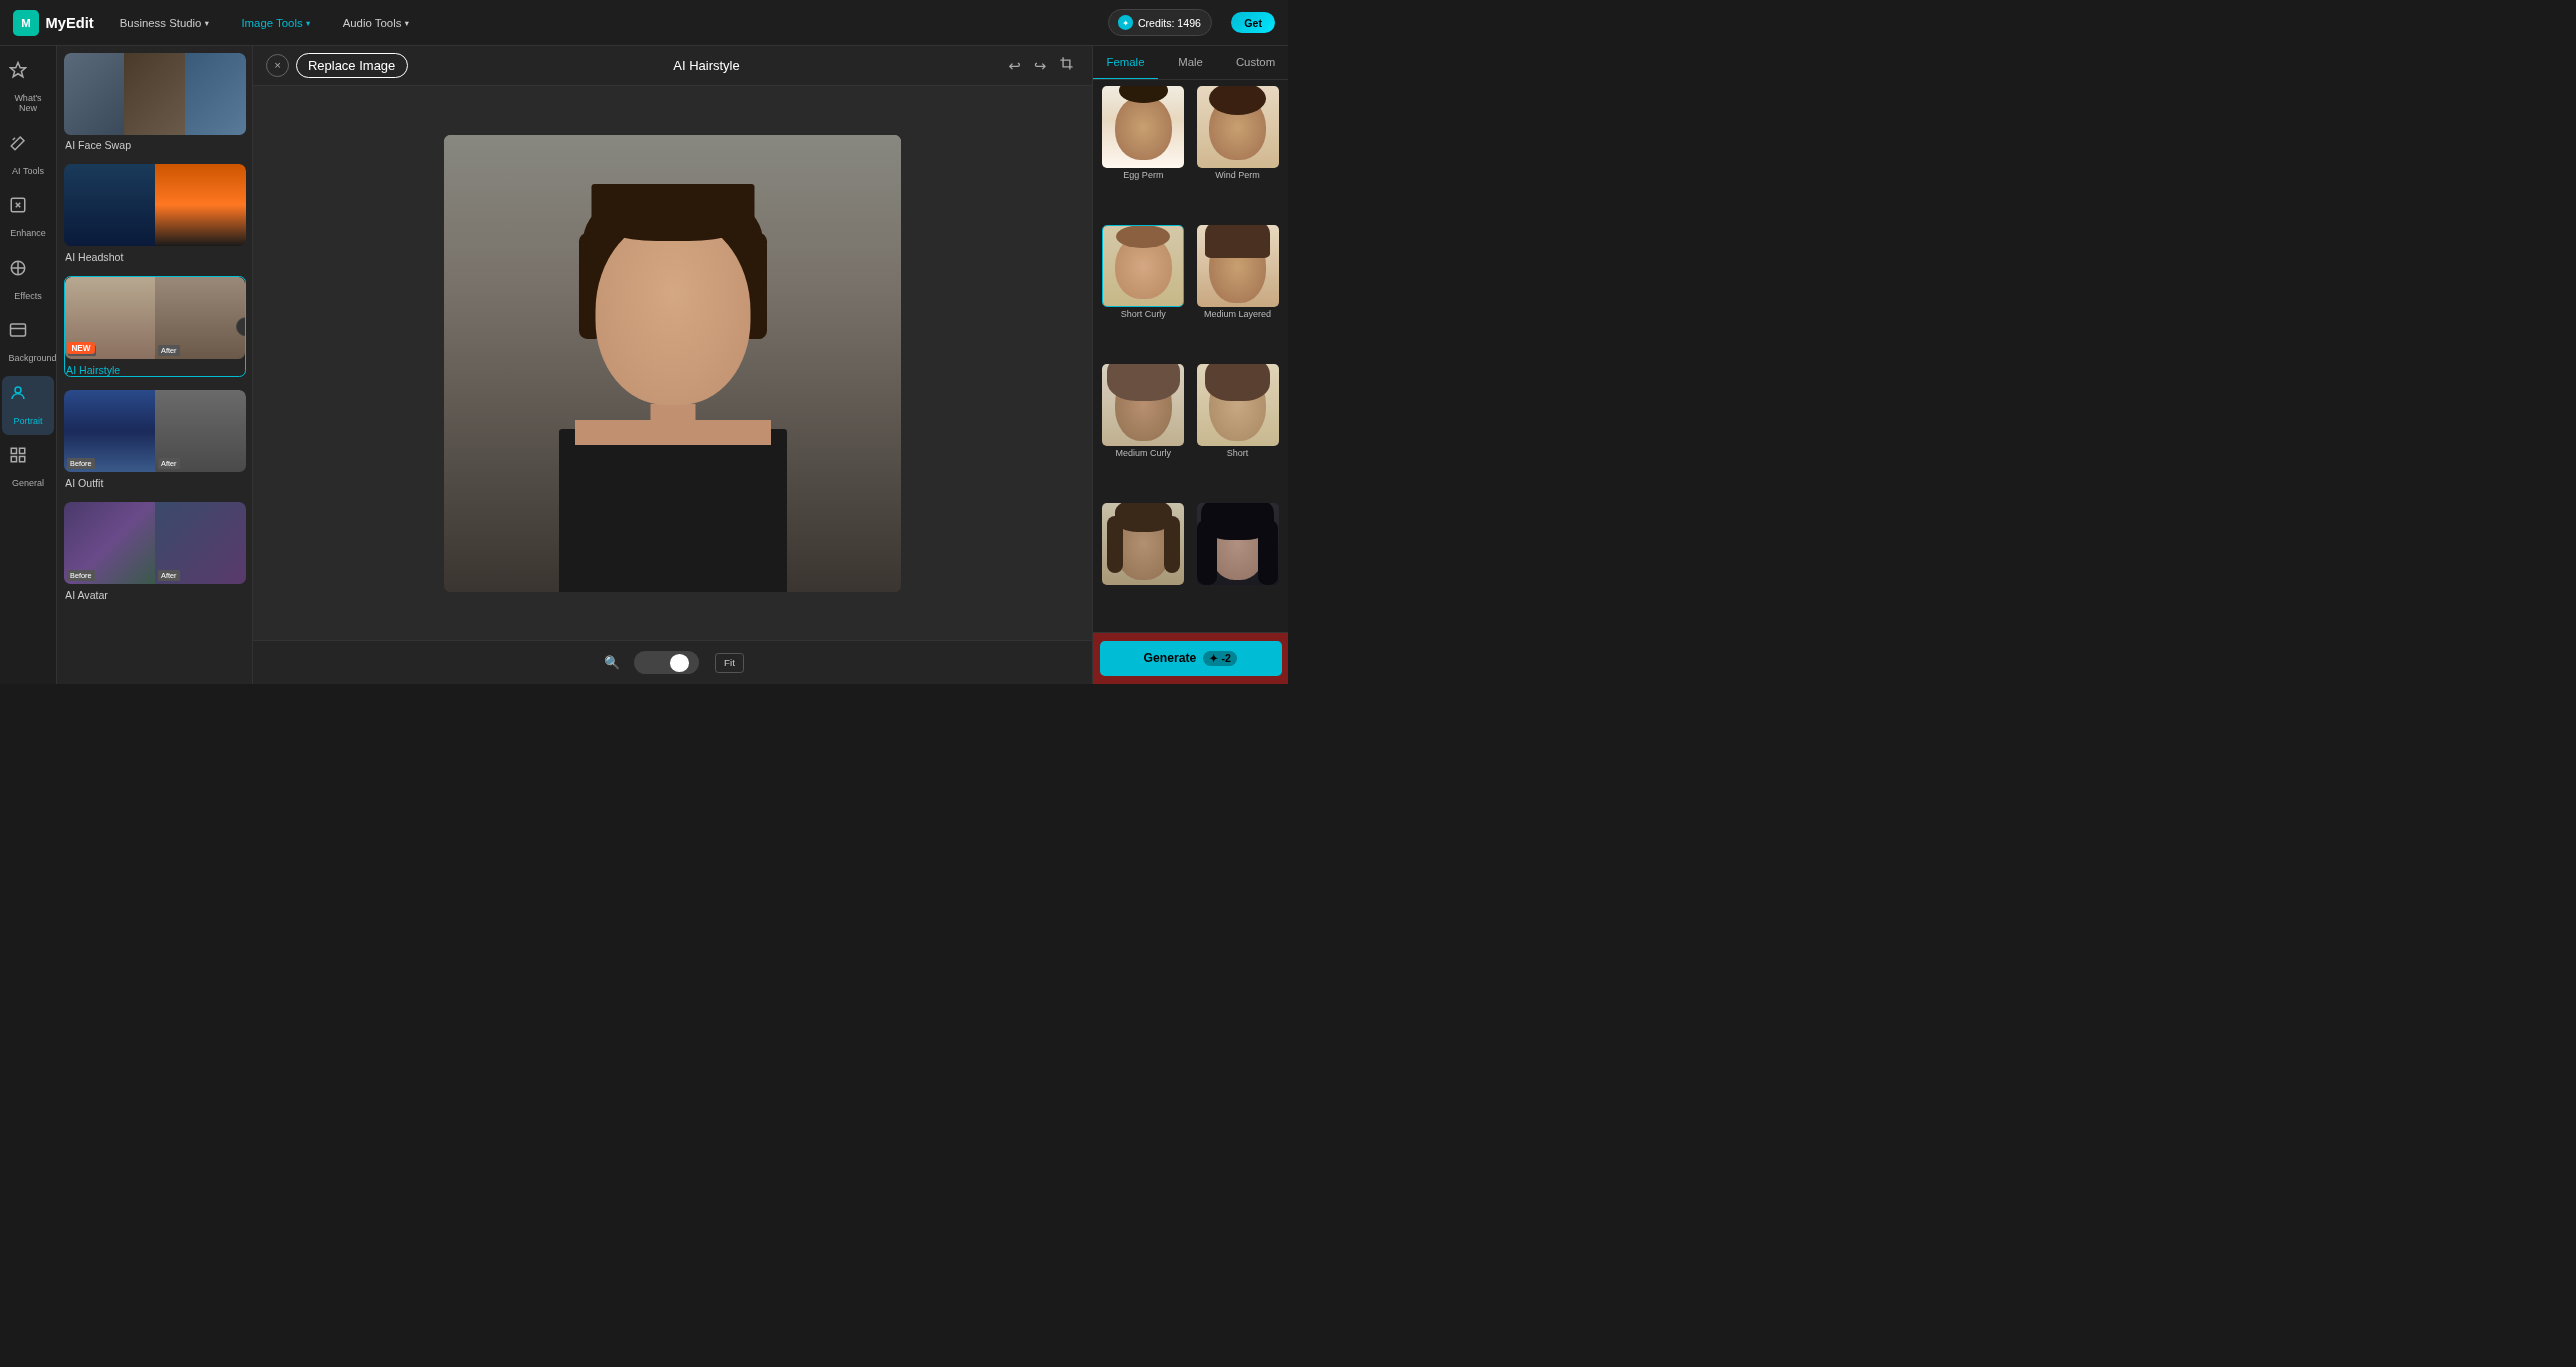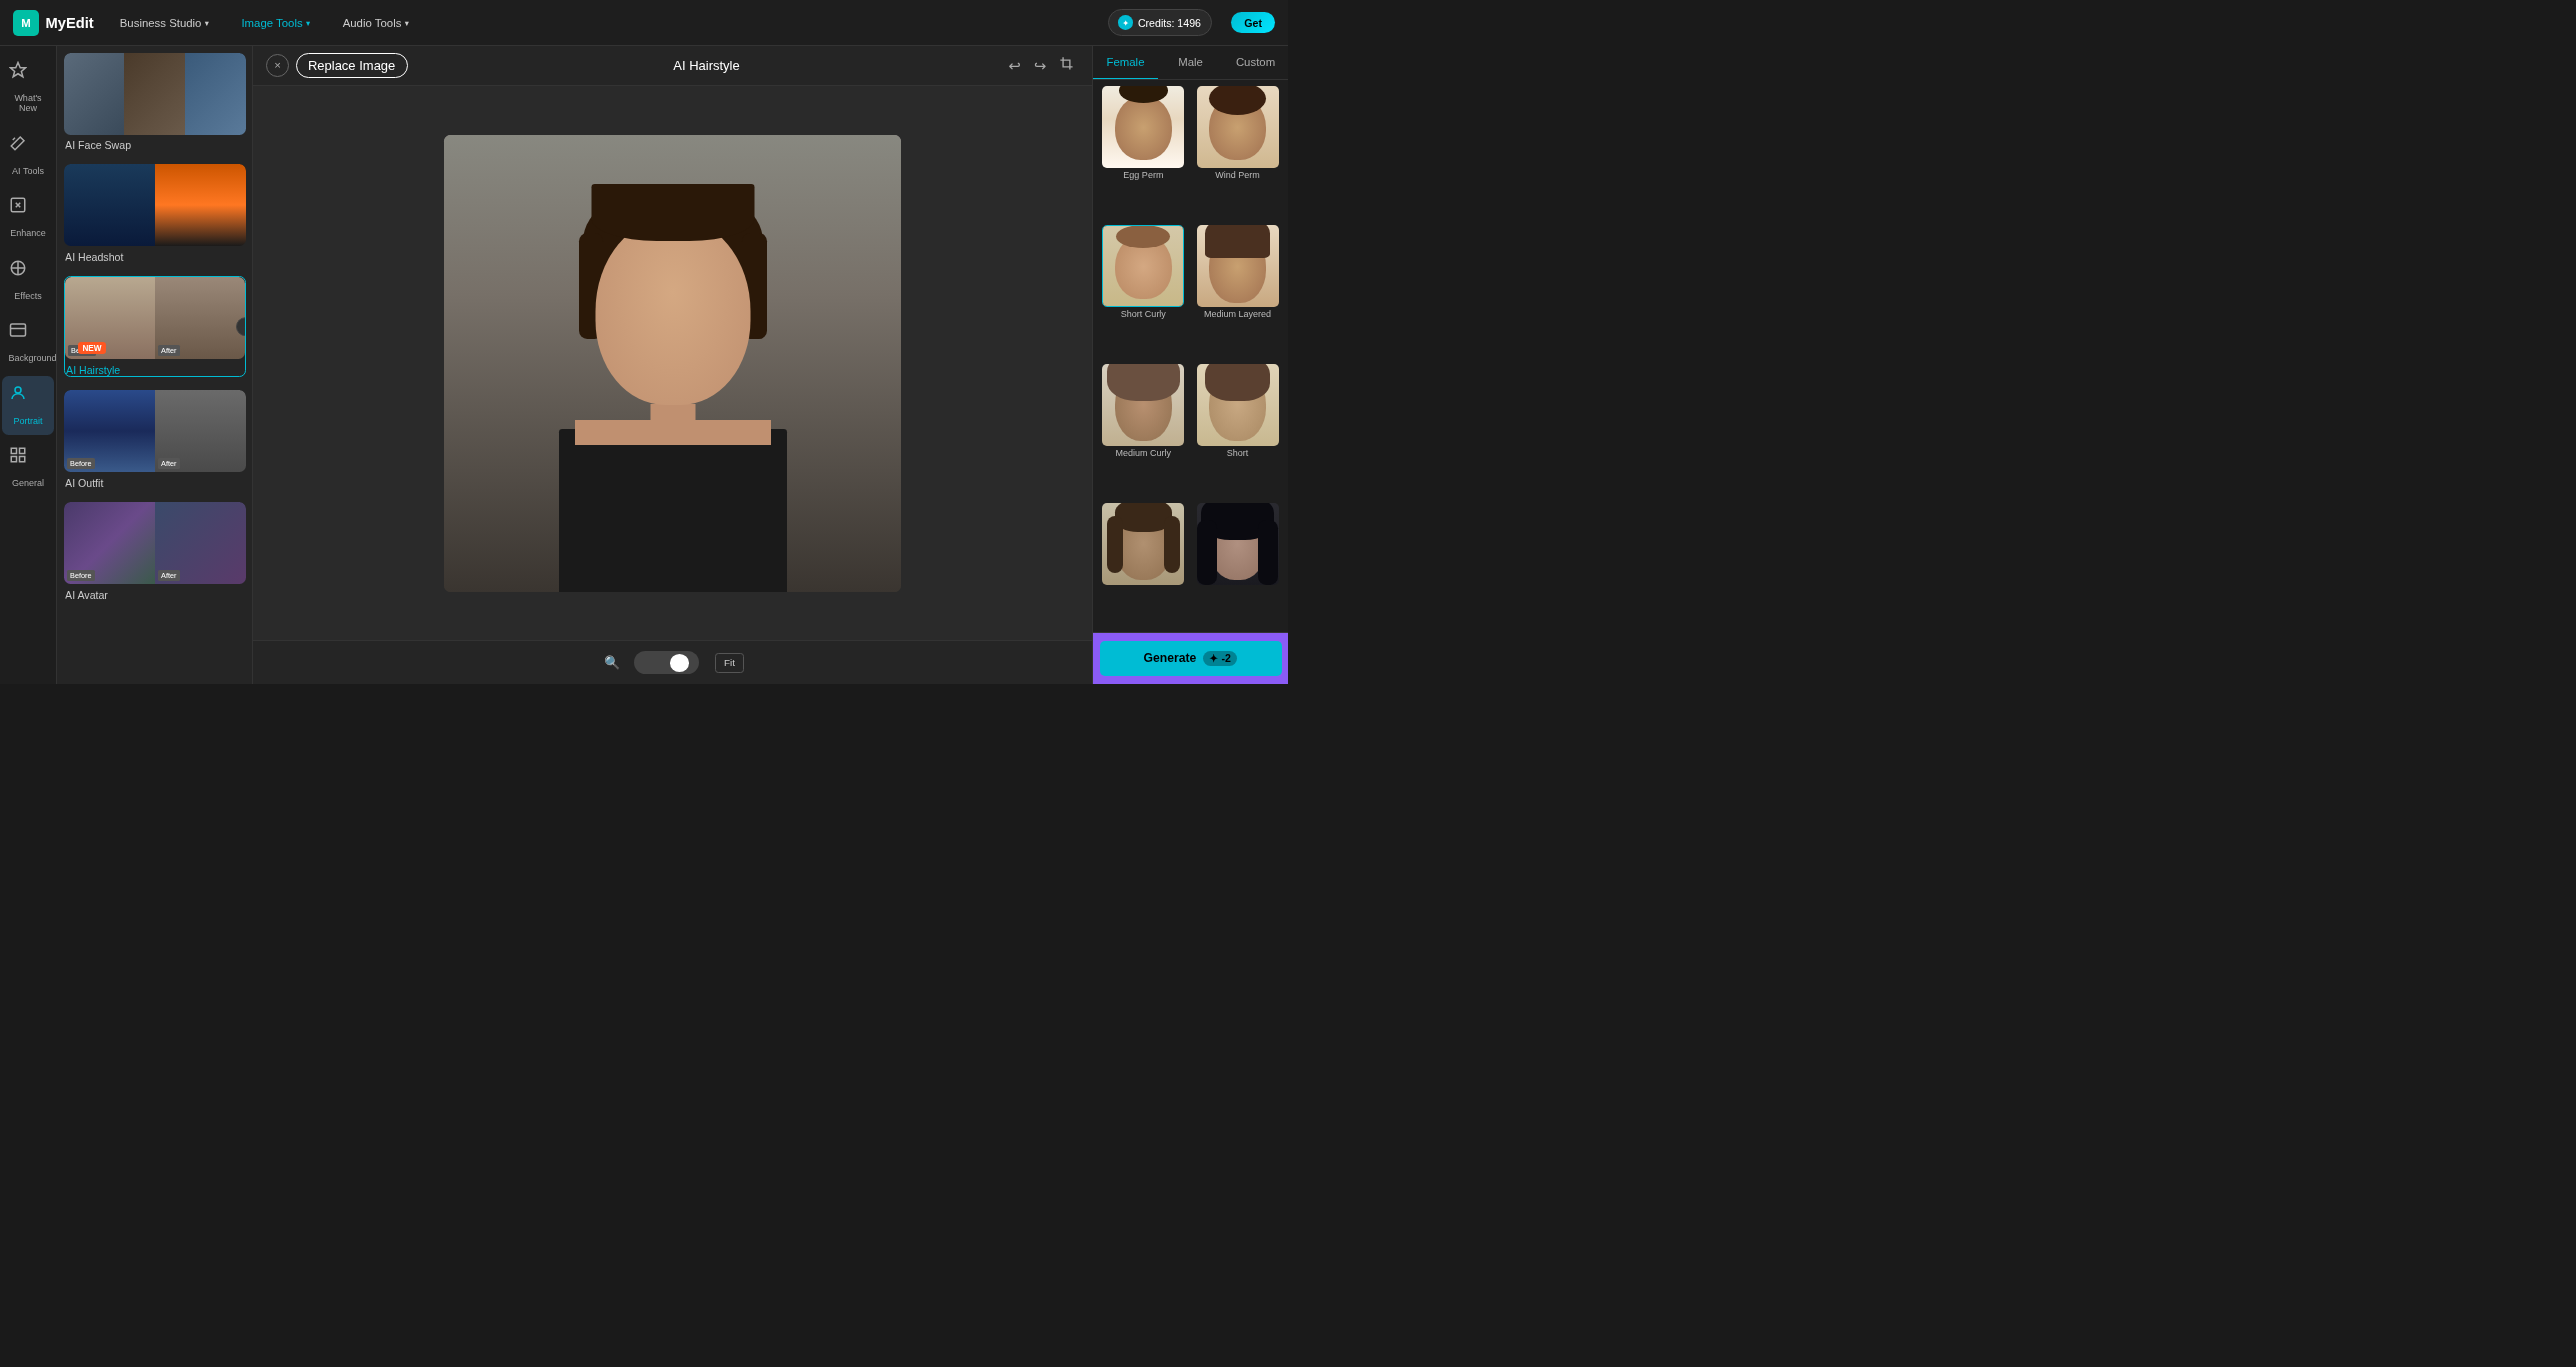--- a/index.html
+++ b/index.html
@@ -32,21 +32,21 @@
     .sidebar-icon { width: 18px; height: 18px; display: flex; align-items: center; justify-content: center; }
     .sidebar-label { font-size: 9px; color: #aaa; text-align: center; line-height: 1.2; }
     .sidebar-item.active .sidebar-icon svg { stroke: #00bcd4; }
 
     
     .tool-panel { width: 196px; background: #252525; border-right: 0.8px solid #333; overflow-y: auto; padding: 6.5px; }
     .tool-item { border-radius: 6.5px; overflow: hidden; margin-bottom: 13px; cursor: pointer; }
     .tool-item.active { border: 1.6px solid #00bcd4; }
     .tool-label { font-size: 10.6px; color: #ccc; margin-top: 4.9px; padding: 0 1.6px; }
     .tool-item.active .tool-label { color: #00bcd4; }
-    .new-badge { position: absolute; bottom: 4.9px; left: 13px; background: #ff5722; color: #fff; font-size: 8.2px; font-weight: bold; padding: 1.6px 4.9px; border-radius: 3.3px; }
+    .new-badge { position: absolute; bottom: 4.9px; left: 2px; background: #ff5722; color: #fff; font-size: 8.2px; font-weight: bold; padding: 1.6px 4.9px; border-radius: 3.3px; }
 
     
     .canvas-area { flex: 1; display: flex; flex-direction: column; background: #2a2a2a; position: relative; }
     .canvas-toolbar { display: flex; align-items: center; padding: 6.5px 13px; background: #252525; border-bottom: 0.8px solid #333; gap: 6.5px; }
     .close-btn { width: 23px; height: 23px; border-radius: 50%; border: 1.6px solid #666; background: none; color: #aaa; cursor: pointer; display: flex; align-items: center; justify-content: center; font-size: 11.4px; }
     .replace-btn { background: none; border: 0.8px solid #fff; color: #fff; border-radius: 16.3px; padding: 4.1px 11.4px; font-size: 13px; cursor: pointer; }
     .canvas-title { flex: 1; text-align: center; font-size: 13px; font-weight: 500; }
     .canvas-actions { display: flex; gap: 6.5px; align-items: center; }
     .action-btn { background: none; border: none; color: #aaa; cursor: pointer; font-size: 14.7px; padding: 3.3px; }
     .canvas-content { flex: 1; display: flex; align-items: center; justify-content: center; position: relative; }
@@ -56,21 +56,21 @@
 
     
     .right-panel { width: 196px; background: #1e1e1e; display: flex; flex-direction: column; border-left: 0.8px solid #333; }
     .tab-row { display: flex; border-bottom: 0.8px solid #333; }
     .tab { flex: 1; text-align: center; padding: 9.8px 3.3px; font-size: 11.4px; color: #aaa; cursor: pointer; border-bottom: 1.6px solid transparent; }
     .tab.active { color: #00bcd4; border-bottom: 1.6px solid #00bcd4; }
     .hairstyle-grid { display: grid; grid-template-columns: 1fr 1fr; gap: 6.5px; padding: 6.5px; overflow-y: auto; flex: 1; }
     .hairstyle-item { display: flex; flex-direction: column; align-items: center; gap: 2px; cursor: pointer; }
     .hairstyle-thumb { width: 82px; height: 82px; background: #333; border-radius: 4.9px; overflow: hidden; position: relative; }
     .hairstyle-name { font-size: 9px; color: #bbb; text-align: center; }
-    .generate-bar { display: flex; align-items: flex-start; background: #8b5cf6; border-top: 0.8px solid #333; padding: 8.2px 6.5px; gap: 6.5px; }
+    .generate-bar { display: flex; align-items: flex-start; background: #7f1d1d; border-top: 0.8px solid #333; padding: 8.2px 6.5px; gap: 6.5px; }
     .generate-btn { flex: 1; background: #00bcd4; border: none; border-radius: 4.9px; color: #000; font-weight: bold; font-size: 12.2px; padding: 9.8px; cursor: pointer; display: flex; align-items: center; justify-content: center; gap: 6.5px; }
     .generate-cost { background: rgba(0,0,0,0.3); border-radius: 9.8px; padding: 1.6px 6.5px; font-size: 10.6px; display: flex; align-items: center; gap: 3.3px; }
 
     
     .hs-egg-perm { background: linear-gradient(180deg, #f5f0e8 0%, #e8d8c0 100%); }
     .hs-wind-perm { background: linear-gradient(180deg, #e8d8c0 0%, #c8a880 100%); }
     .hs-medium-layered { background: linear-gradient(180deg, #e0d0b0 0%, #c0a870 100%); }
     .hs-medium-curly { background: linear-gradient(180deg, #d8d0c0 0%, #b8a888 100%); }
     .hs-medium { background: linear-gradient(180deg, #d4c8b0 0%, #b4a480 100%); }
 

